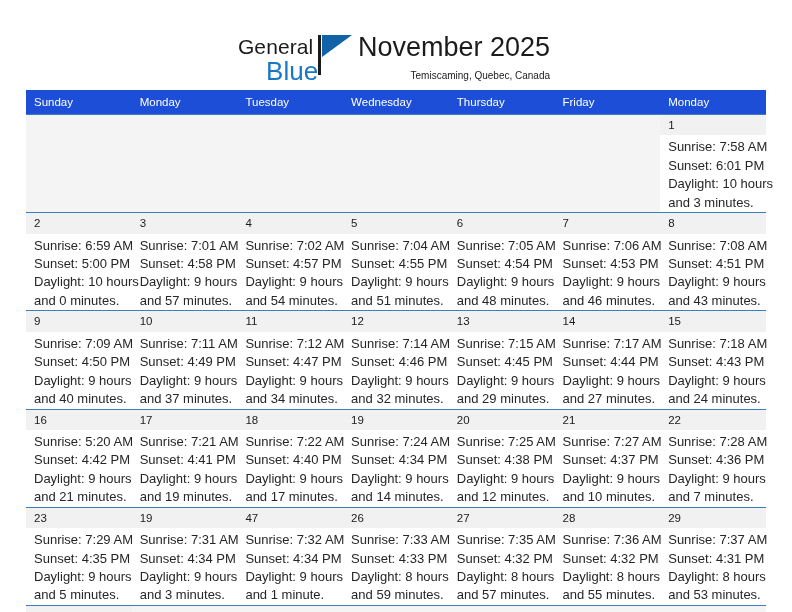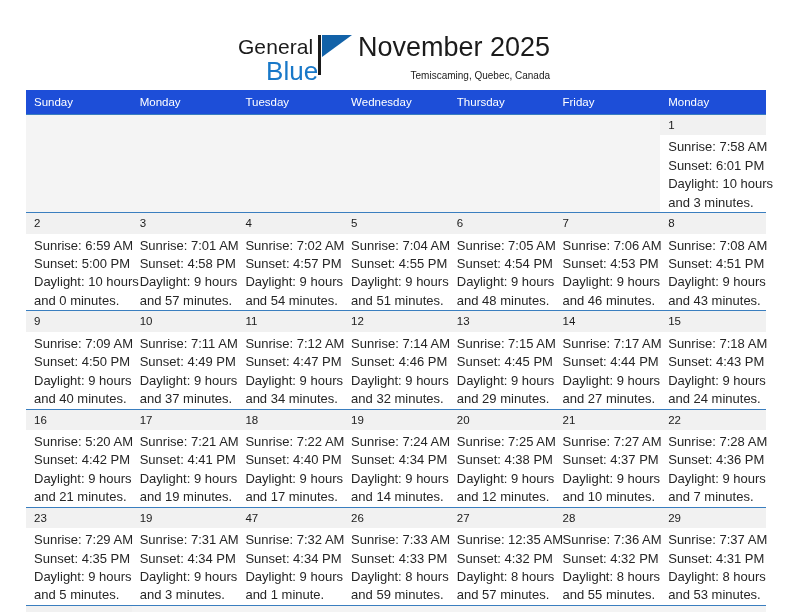--- a/index.html
+++ b/index.html
@@ -506,21 +506,21 @@
                   <div>Sunset: 4:33 PM</div>
                   <div>Daylight: 8 hours</div>
                   <div>and 59 minutes.</div>
                 </div>
               </div>
             </td>
             <td>
               <div class="cell">
                 <span class="daynum">27</span>
                 <div class="details">
-                  <div>Sunrise: 12:35 AM</div>
+                  <div>Sunrise: 7:35 AM</div>
                   <div>Sunset: 4:32 PM</div>
                   <div>Daylight: 8 hours</div>
                   <div>and 57 minutes.</div>
                 </div>
               </div>
             </td>
             <td>
               <div class="cell">
                 <span class="daynum">28</span>
                 <div class="details">

